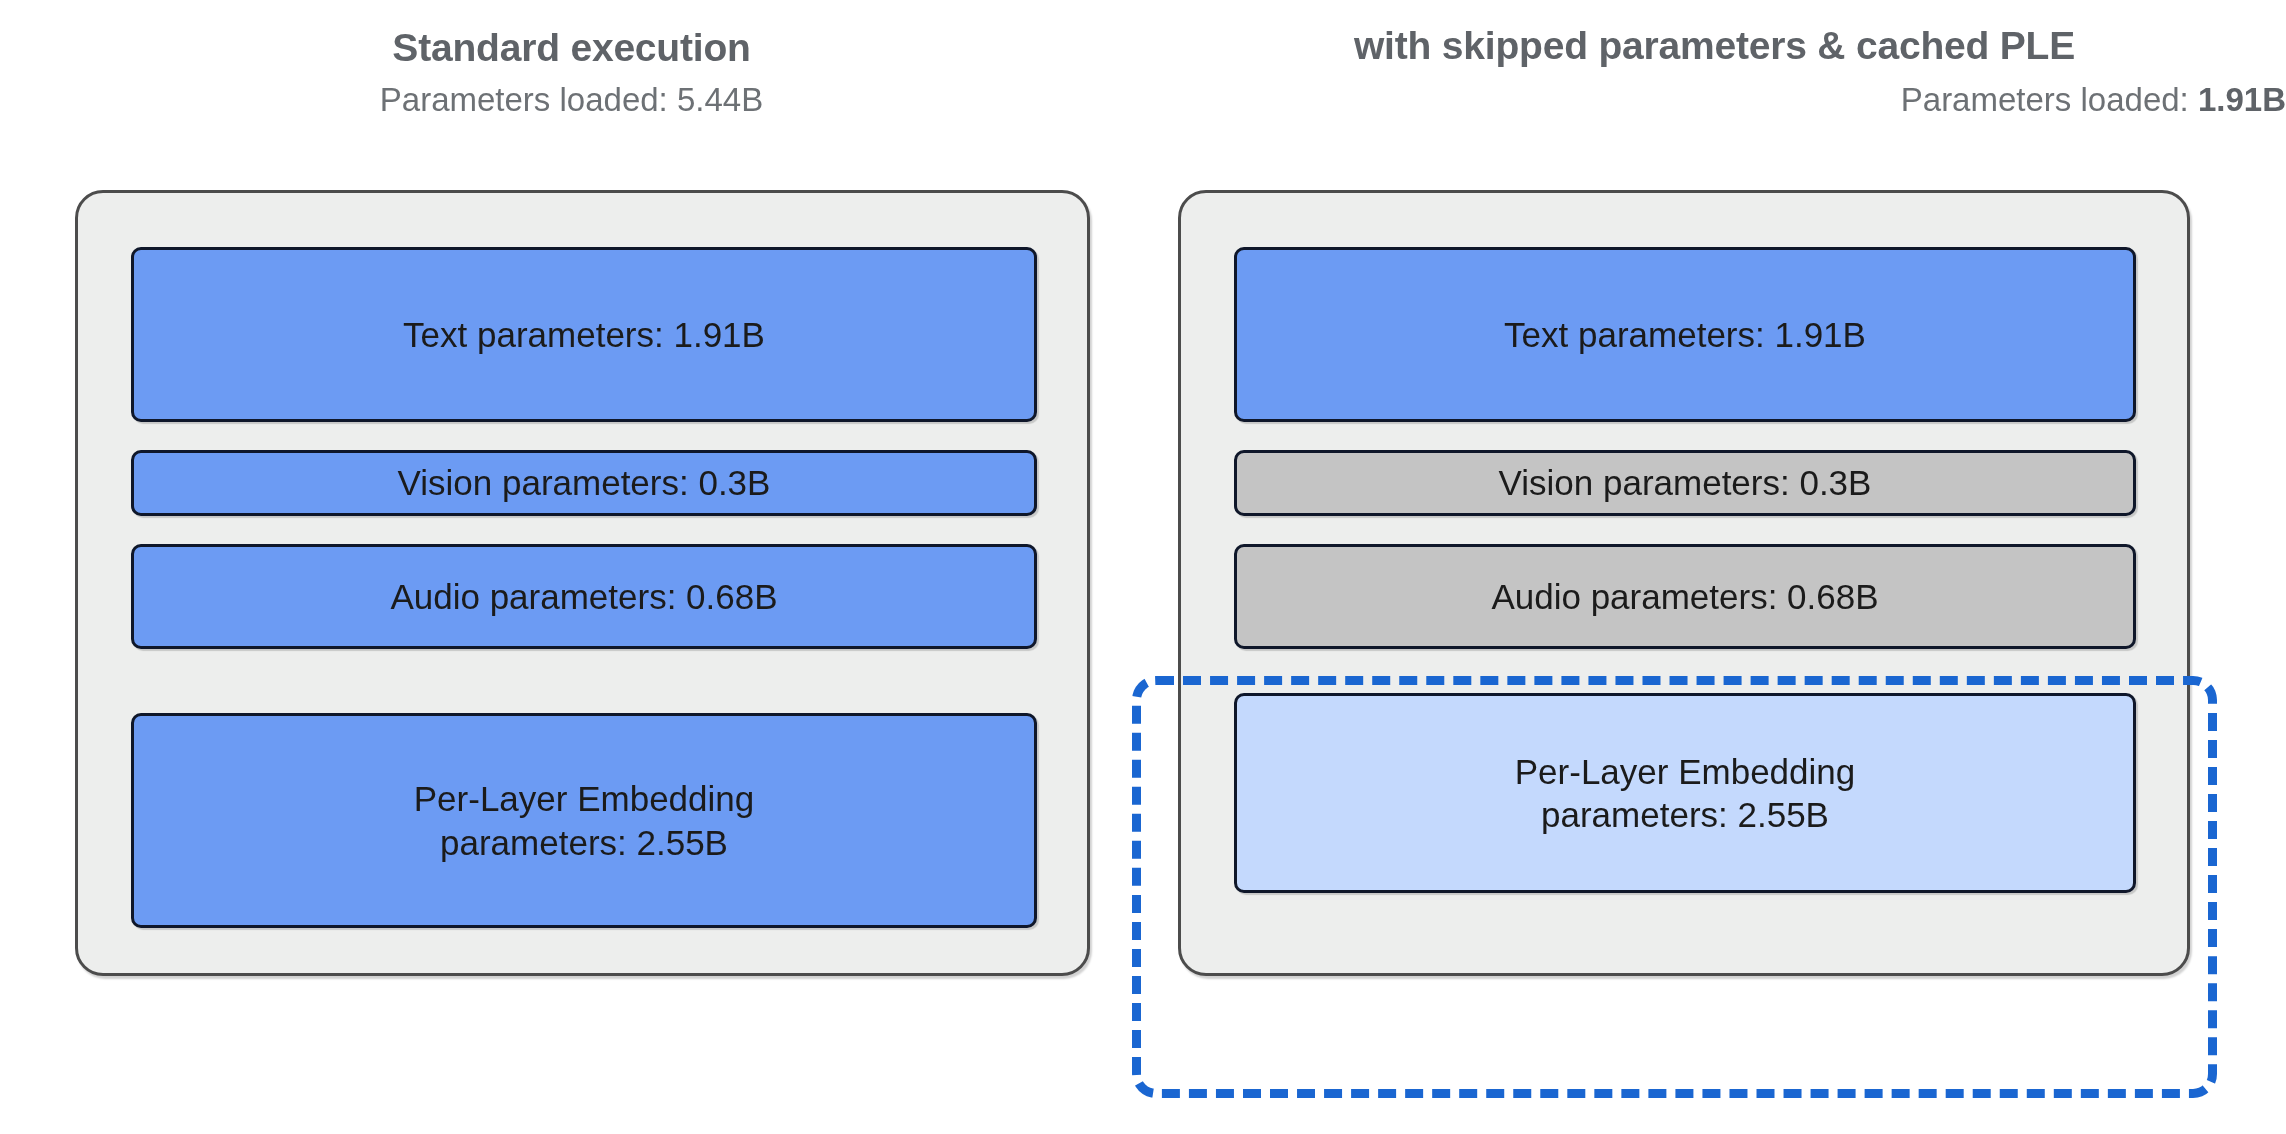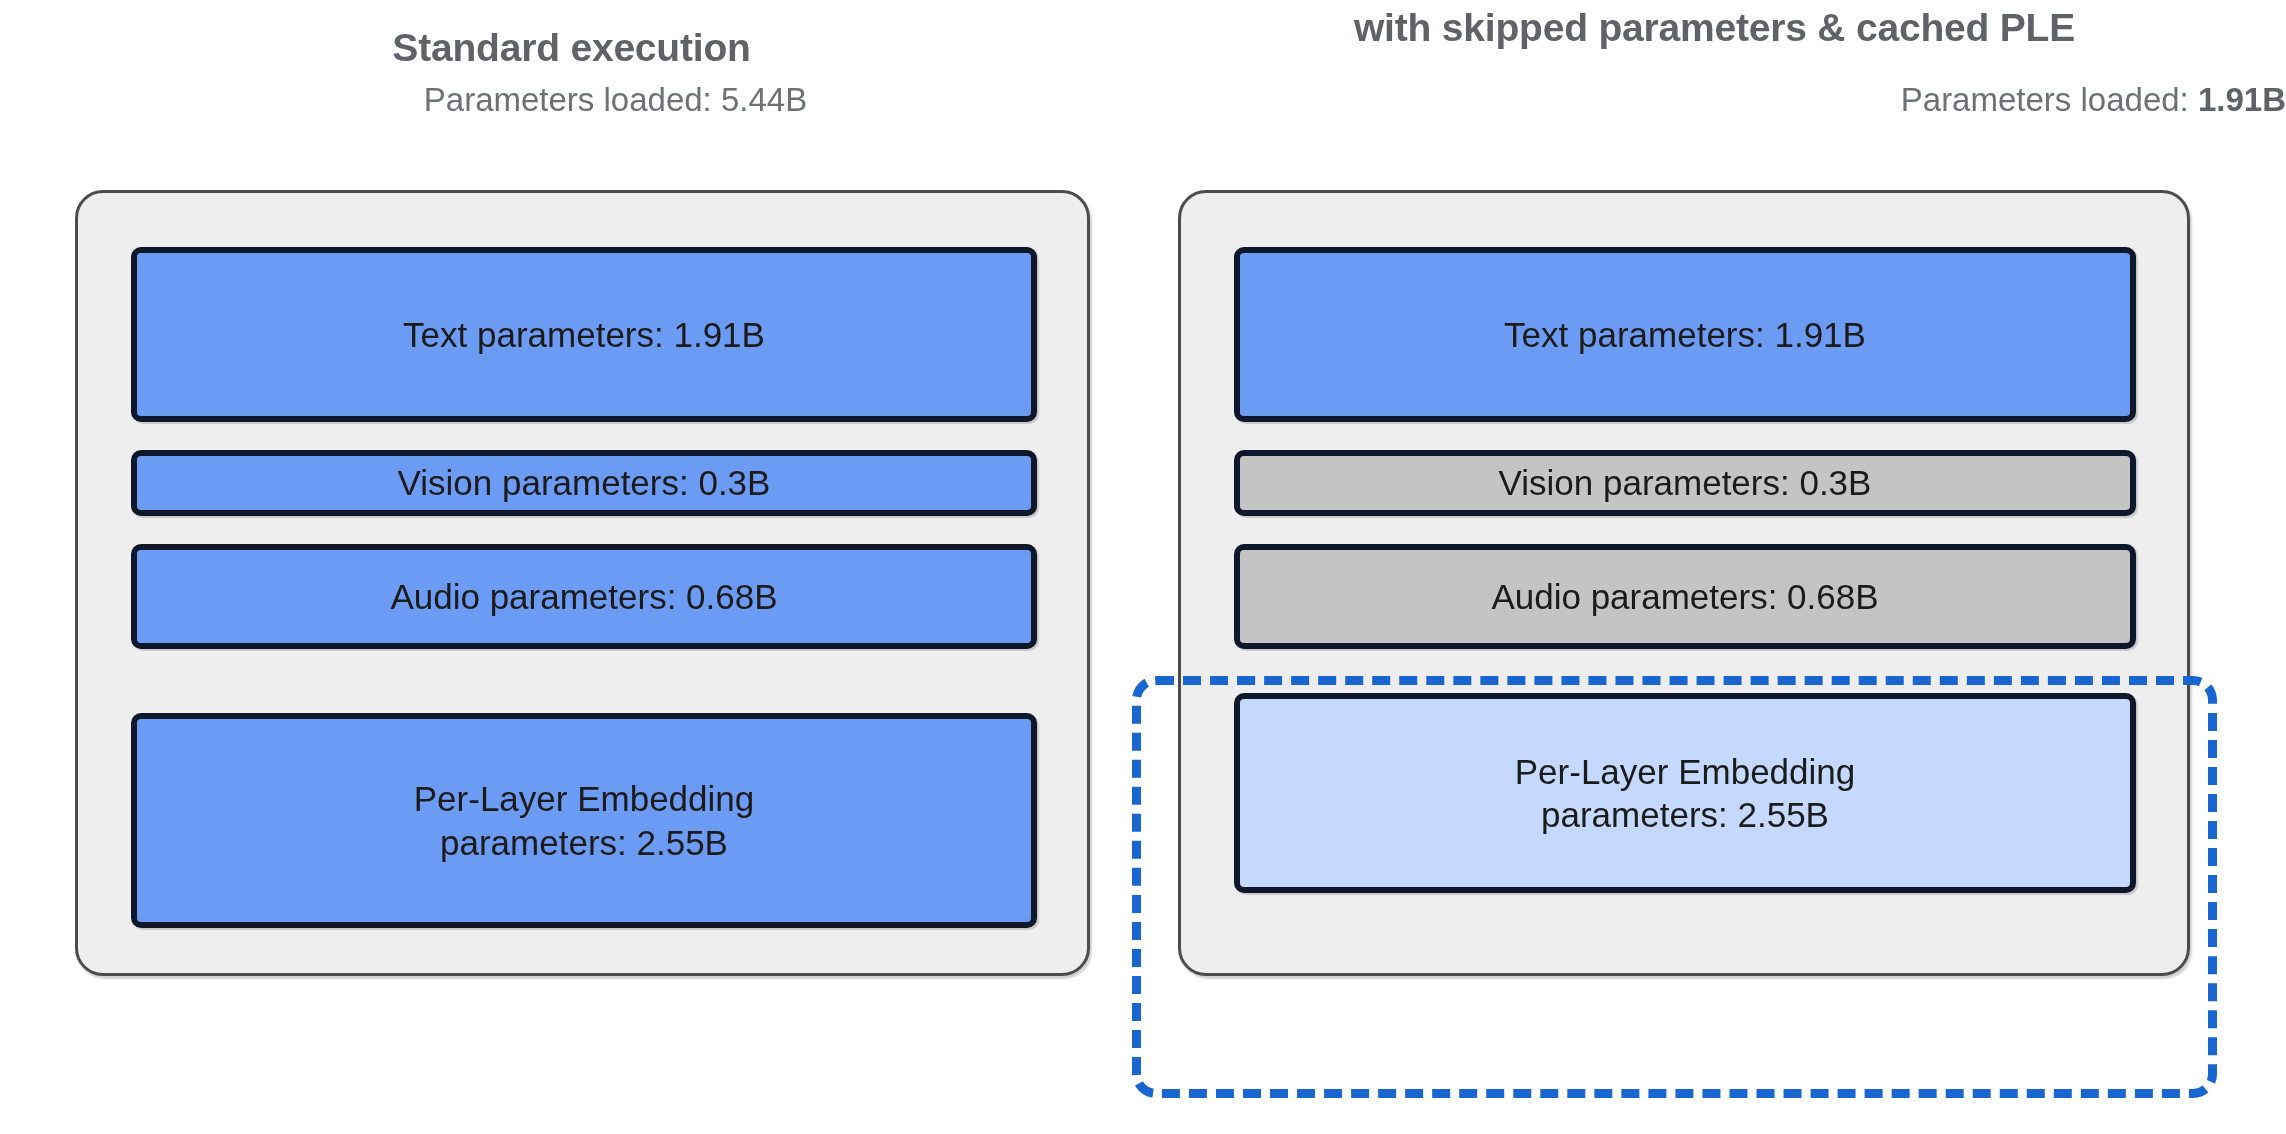--- a/index.html
+++ b/index.html
@@ -36,34 +36,34 @@
     width: 100%;
     text-align: center;
     color: #5f6368;
     font-weight: bold;
     font-size: 39px;
     letter-spacing: -0.2px;
     line-height: 1;
     white-space: nowrap;
   }
   .col-title.left-title  { top: 28px; }
-  .col-title.right-title { top: 8px; }
+  .col-title.right-title { top: 26px; }
 
   .col-subtitle {
     position: absolute;
     left: 0;
     width: 100%;
     text-align: center;
     color: #6d7175;
     font-size: 33px;
     font-weight: normal;
     line-height: 1;
     white-space: nowrap;
   }
-  .col-subtitle.left-sub  { top: 83px; margin-left: 44px; }
+  .col-subtitle.left-sub  { top: 83px; }
   .col-subtitle.right-sub { top: 83px; text-align: right; }
   .col-subtitle b { font-weight: bold; color: #5f6368; }
 
   
   .panel {
     position: absolute;
     background: #edeeed;
     border: 3px solid #4c4c4c;
     border-radius: 28px;
     box-sizing: border-box;
@@ -79,21 +79,21 @@
     left: 1178px;
     top: 190px;
     width: 1012px;
     height: 786px;
   }
 
   
   .pbox {
     position: absolute;
     box-sizing: border-box;
-    border: 6px solid #0f172a;
+    border: 3px solid #0f172a;
     border-radius: 10px;
     display: flex;
     align-items: center;
     justify-content: center;
     text-align: center;
     color: #1b1b1b;
     font-size: 35px;
     line-height: 1.24;
     box-shadow: 2px 2px 1px rgba(0,0,0,0.16);
   }

